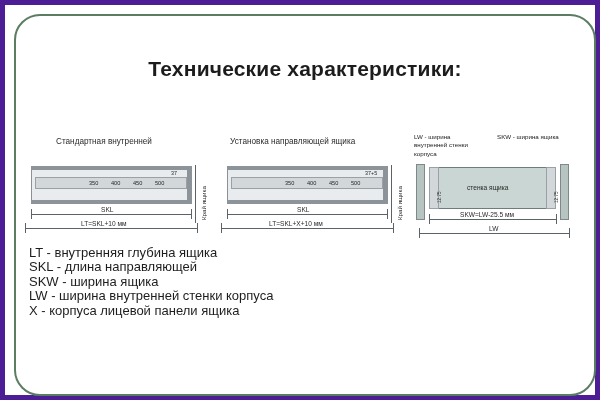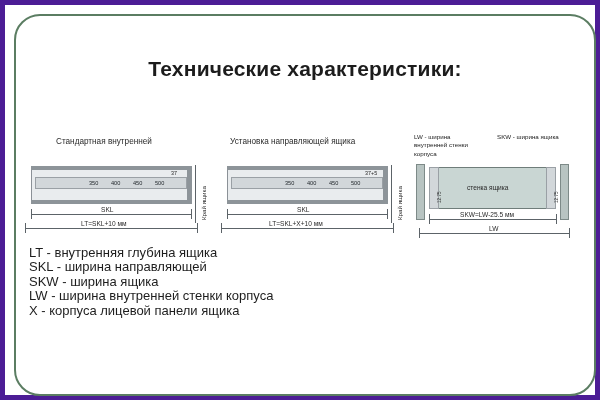--- a/index.html
+++ b/index.html
@@ -229,18 +229,18 @@
     <div class="dim-label" style="left:455px; top:206px;">SKW=LW-25.5 мм</div>
 
     <div class="dimline" style="left:414px; top:228px; width:150px;"></div>
     <div class="tick" style="left:414px; top:223px; height:10px;"></div>
     <div class="tick" style="left:564px; top:223px; height:10px;"></div>
     <div class="dim-label" style="left:484px; top:220px;">LW</div>
   </div>
 
   <div class="legend">
     <div>LT - внутренняя глубина ящика</div>
-    <div>SKL - ширина направляющей</div>
+    <div>SKL - длина направляющей</div>
     <div>SKW - ширина ящика</div>
     <div>LW - ширина внутренней стенки корпуса</div>
     <div>X - корпуса лицевой панели ящика</div>
   </div>
 </div>
 
 </body></html>

